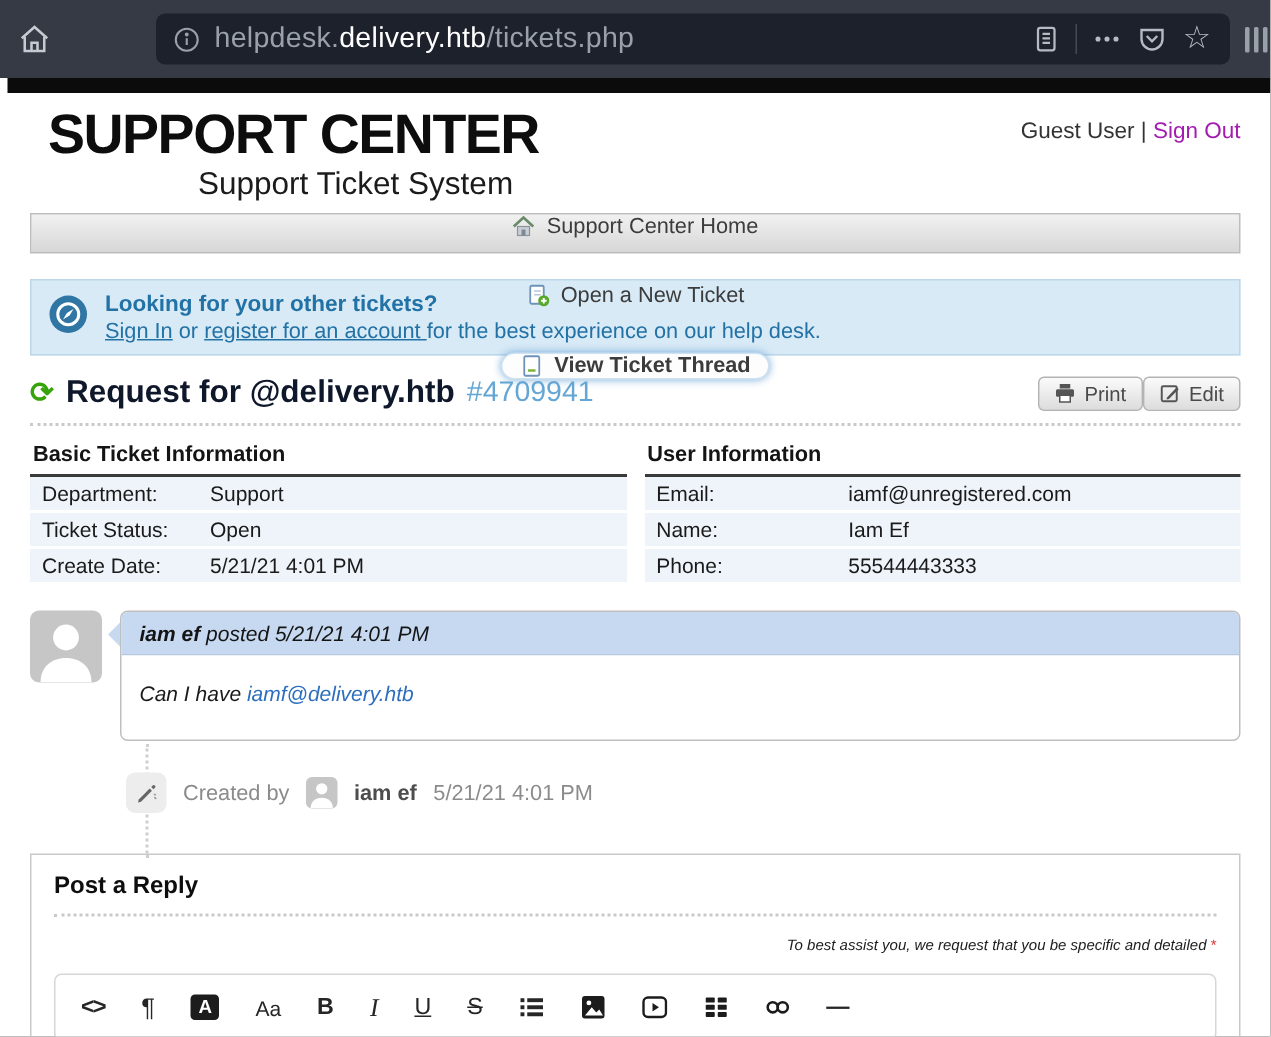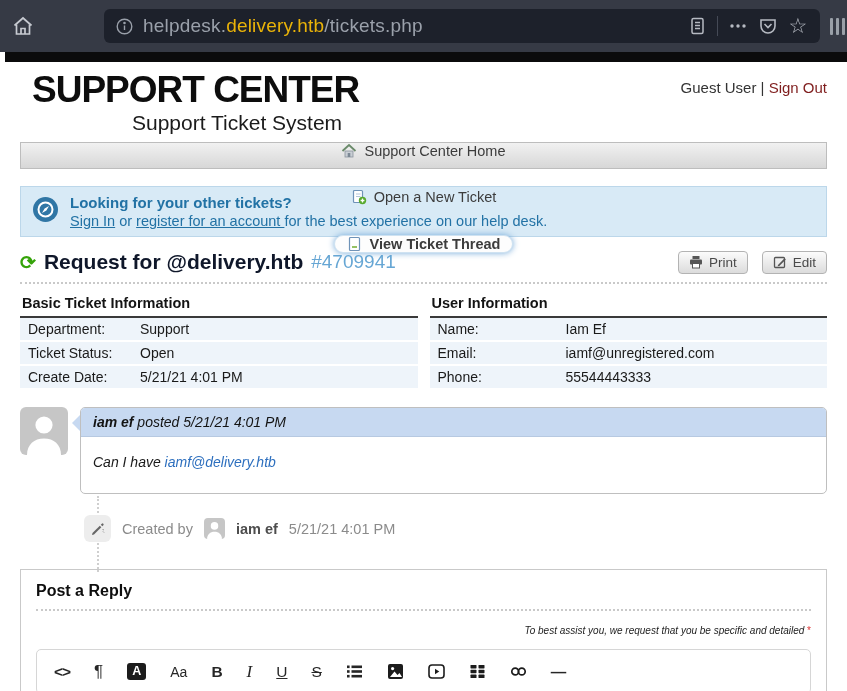--- a/index.html
+++ b/index.html
@@ -7,58 +7,58 @@
   .screen { width:847px; height:691px; background:#fff; overflow:hidden; position:relative; }
 
   
   .chrome { height:52px; background:#363a45; display:flex; align-items:center; padding:0 8px; }
   .chrome-home { width:22px; height:22px; margin-left:4px; flex:none; }
   .urlbar { margin-left:70px; width:716px; height:34px; background:#1d212b; border-radius:6px;
             display:flex; align-items:center; padding:0 12px; gap:10px; }
   .url-info { width:17px; height:17px; flex:none; }
   .url-text { font-size:19px; letter-spacing:.2px; white-space:nowrap; }
   .url-dim { color:#9aa0aa; }
-  .url-bright { color:#eab308; }
+  .url-bright { color:#ffffff; }
   .urlbar .spacer { flex:1; }
   .urlbar-sep { width:1px; height:20px; background:#454a56; }
   .chrome-ic { width:20px; height:20px; flex:none; display:flex; align-items:center; justify-content:center; }
   .star { color:#b6bac2; font-size:21px; line-height:20px; }
   .edge-bars { margin-left:auto; margin-right:-6px; display:flex; gap:3px; }
   .edge-bars i { display:block; width:3px; height:17px; background:#9aa0a8; border-radius:1px; }
 
   .blackbar { height:10px; background:#0b0b0c; margin-left:5px; }
 
   
   .page { padding:0 20px; }
 
   .masthead { display:flex; justify-content:space-between; padding-top:9px; }
   .logo-title { font-size:37px; font-weight:800; letter-spacing:-1px; color:#0d0d0d; line-height:1; padding-left:12px; }
   .logo-sub { font-size:21px; color:#1b1b1b; margin:3px 0 0 112px; }
   .userbar { font-size:15px; color:#333; margin-top:8px; white-space:nowrap; }
-  .userbar a { color:#7f1d1d; text-decoration:none; cursor:pointer;text-align:right; }
+  .userbar a { color:#a21caf; text-decoration:none; cursor:pointer;text-align:right; }
 
   .nav { margin-top:7px; height:27px; background:linear-gradient(#f1f1f1,#d7d7d7); border:1px solid #bdbdbd;
          display:flex; align-items:center; gap:30px; padding:0 14px; font-size:14.5px; color:#3c3c3c;flex-direction:column; }
   .nav-item { display:flex; align-items:center; gap:7px; cursor:pointer; }
   .nav-item.active { background:#fdfdfd; border:1px solid #cfe2f1; border-radius:13px; padding:0 12px;
                      box-shadow:0 0 6px rgba(110,165,215,.95);font-weight:bold; }
   .nav-item svg { width:16px; height:16px; }
 
   .banner { margin-top:17px; background:#d8eaf6; border:1px solid #bcd7ea; padding:7px 11px;
             display:flex; gap:11px; color:#2272a5; font-size:14.5px; }
   .banner-icon { width:27px; height:27px; flex:none; margin-top:2px; }
   .banner b { font-size:15px; }
   .banner a { color:#2272a5; text-decoration:underline; cursor:pointer; }
   .banner .line2 { margin-top:2px; }
 
   .title-row { margin-top:13px; display:flex; align-items:center; gap:8px; }
   .refresh { color:#35a309; font-size:19px; font-weight:bold; line-height:1; }
   .ticket-title { font-size:21px; font-weight:bold; color:#0f172a; }
   .ticket-num { font-size:19px; color:#66a6d4; }
-  .title-btns { margin-left:auto; display:flex; gap:14px; }
+  .title-btns { margin-left:auto; display:flex; gap:0; }
   .gbtn { display:flex; align-items:center; gap:6px; font-size:13.5px; color:#4a4a4a;
           background:linear-gradient(#fbfbfb,#dcdcdc); border:1px solid #b3b3b3; border-radius:4px;
           padding:3px 10px; cursor:pointer; font-family:inherit; }
   .gbtn svg { width:14px; height:14px; }
 
   .dotted { border-top:2px dotted #c9c9c9; margin-top:8px; }
 
   .info-tables { display:flex; gap:12px; margin-top:7px; }
   .itable { flex:1; }
   .itable h3 { font-size:14.5px; font-weight:bold; color:#141414; padding:4px 2px 5px; border-bottom:2px solid #3a3a3a; }
@@ -249,26 +249,26 @@
             <span>Open</span>
           </div>
         <div class="irow">
             <span class="lbl">Create Date:</span>
             <span>5/21/21 4:01 PM</span>
           </div>
       </div>
       <div class="itable right">
         <h3>User Information</h3>
         <div class="irow">
+            <span class="lbl">Email:</span>
+            <span>iamf@unregistered.com</span>
+          </div>
+        <div class="irow">
             <span class="lbl">Name:</span>
             <span>Iam Ef</span>
-          </div>
-        <div class="irow">
-            <span class="lbl">Email:</span>
-            <span>iamf@unregistered.com</span>
           </div>
         <div class="irow">
             <span class="lbl">Phone:</span>
             <span>55544443333</span>
           </div>
       </div>
     </div>
 
     <div class="thread">
       <div class="avatar">

